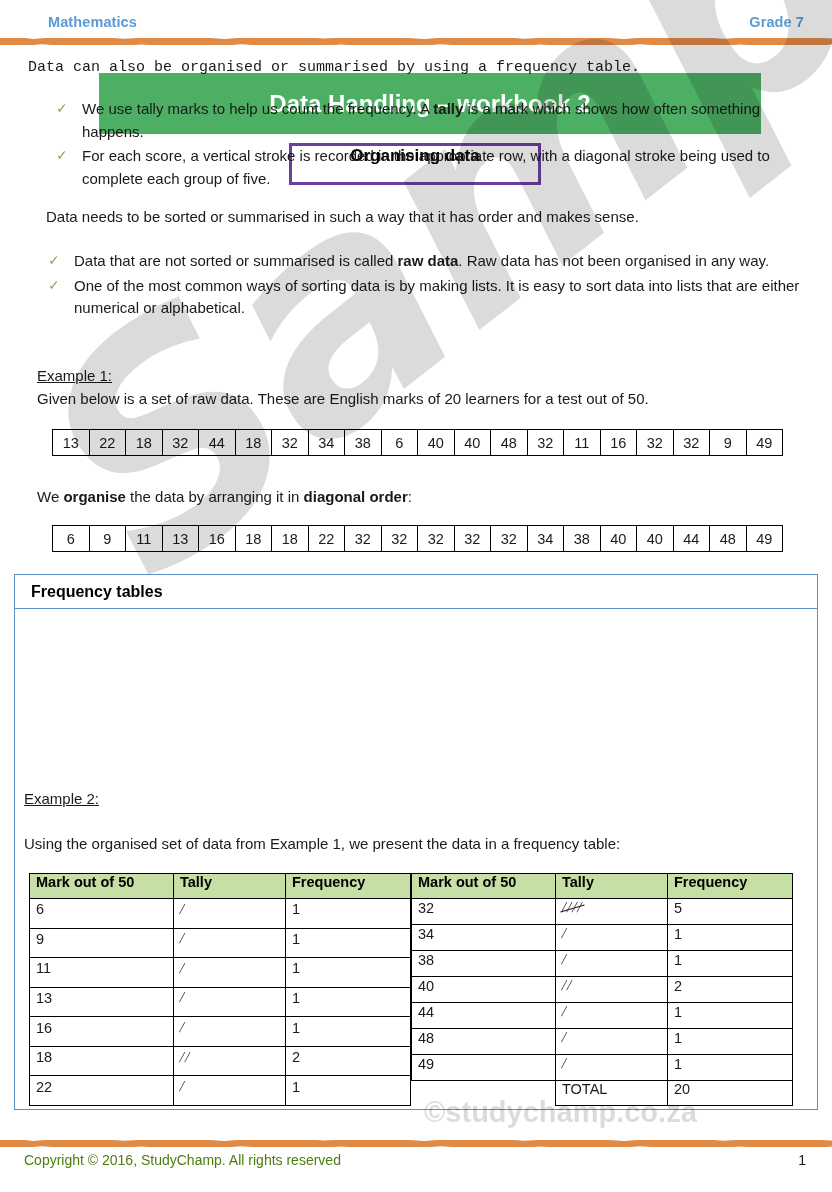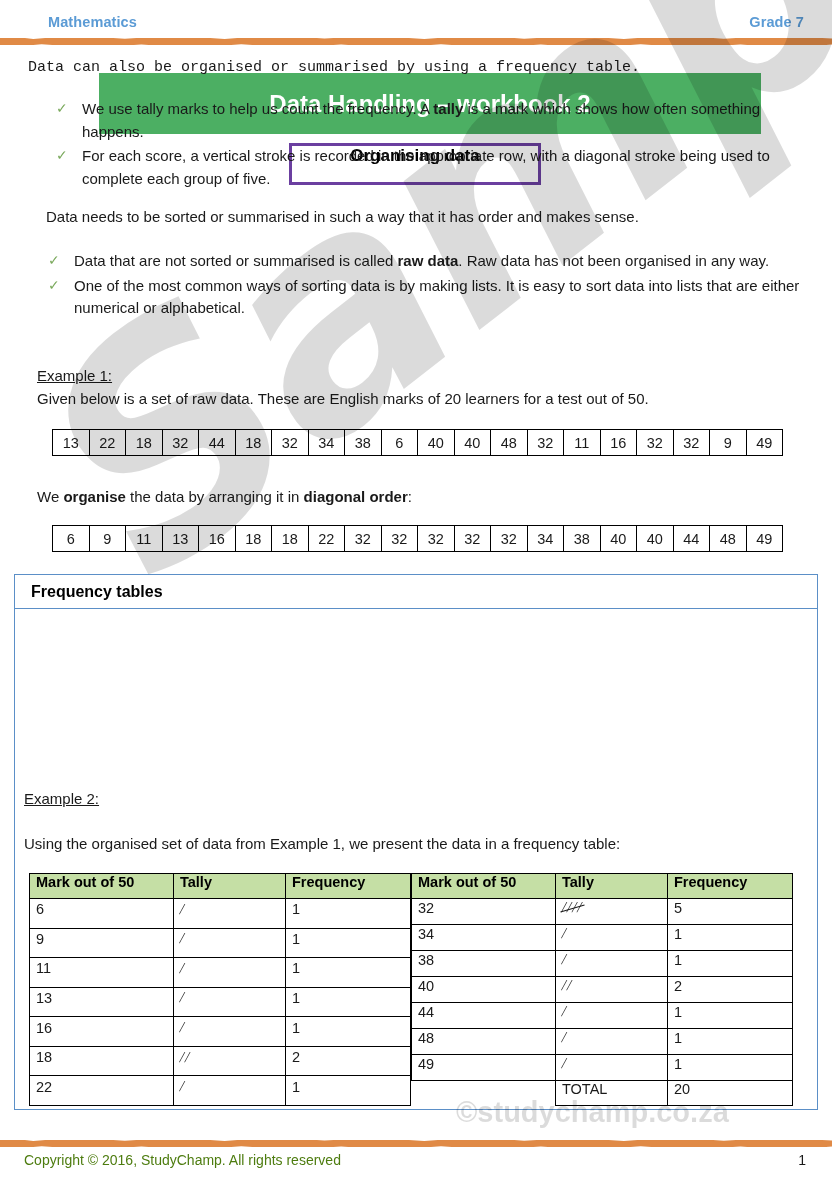--- a/index.html
+++ b/index.html
@@ -278,21 +278,20 @@
   }
   .wm-site {
     position: absolute;
     left: 424px; top: 1096px;
     font-size: 29px;
     font-weight: bold;
     color: rgba(0,0,0,0.14);
     z-index: 5;
     pointer-events: none;
     white-space: nowrap;
-    margin-left: 32px;
   }
   b { font-weight: bold; }
 </style>
 </head>
 <body>
 
 <div class="page-header">
   <div class="header-subject">Mathematics</div>
   <div class="header-grade">Grade 7</div>
 </div>

